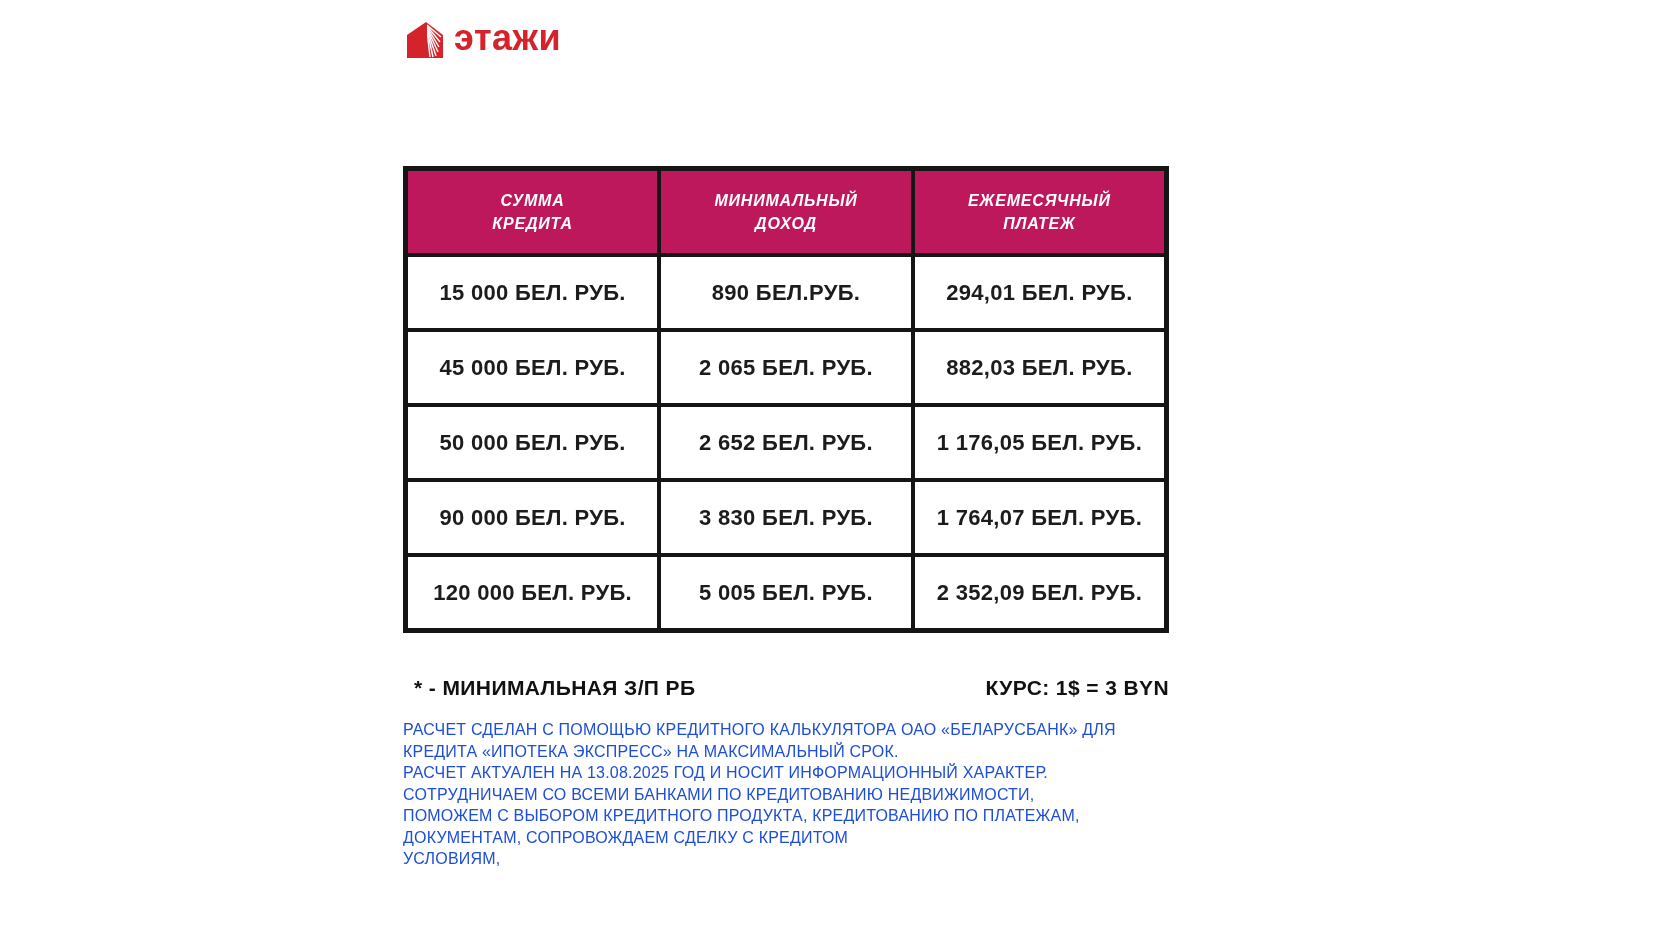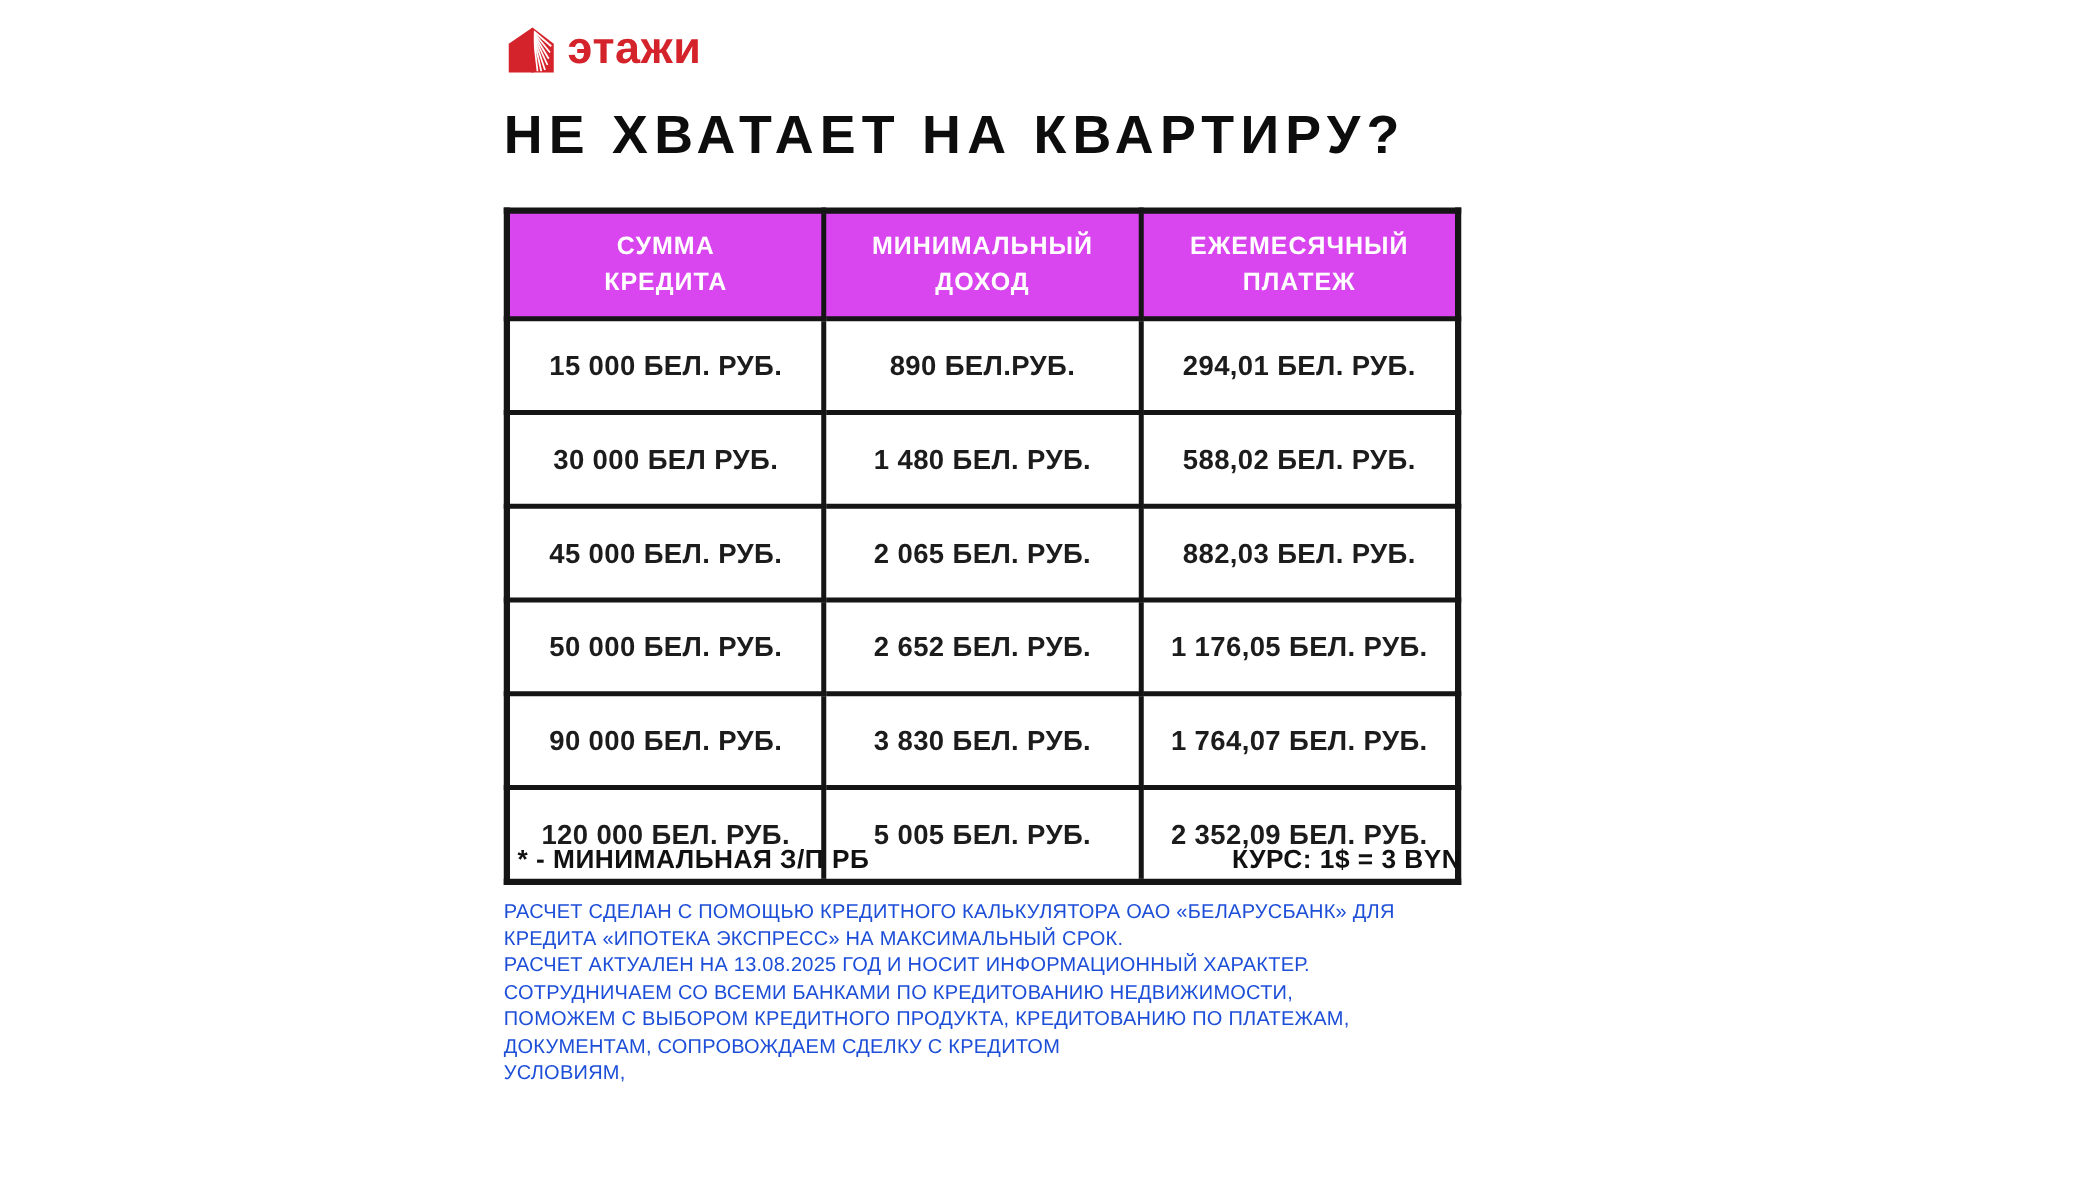--- a/index.html
+++ b/index.html
@@ -56,31 +56,32 @@
   table.credit-table {
     position: absolute;
     top: 166px;
     left: 0;
     width: 766px;
     border-collapse: collapse;
     border: 5px solid #151515;
     table-layout: fixed;
   }
   table.credit-table th {
-    background: #d946ef;
+    background: #be185d;
     color: #ffffff;
-    font-size: 20px;
+    font-size: 16px;
     font-weight: 700;
     letter-spacing: 0.8px;
     height: 80px;
     border: 4px solid #151515;
     text-align: center;
     vertical-align: middle;
     white-space: pre-line;
     line-height: 1.45;
+    font-style: italic;
   }
   table.credit-table td {
     background: #ffffff;
     color: #1c1c1c;
     font-size: 22px;
     font-weight: 700;
     letter-spacing: 0.3px;
     height: 69px;
     border: 4px solid #151515;
     text-align: center;
@@ -135,45 +136,39 @@
             <line x1="22" y1="9" x2="31" y2="36"></line>
             <line x1="22" y1="10" x2="28" y2="37"></line>
             <line x1="22" y1="11" x2="25" y2="37"></line>
           </g>
           <rect x="20" y="3" width="2" height="35" fill="#d5232b"></rect>
         </svg>
       </span>
       <span class="brand-name">этажи</span>
     </div>
 
-    <h1 class="title">НЕ ХВАТАЕТ НА КВАРТИРУ?</h1>
 
     <table class="credit-table">
       <thead>
         <tr>
           <th>СУММА
 КРЕДИТА</th>
           <th>МИНИМАЛЬНЫЙ
 ДОХОД</th>
           <th>ЕЖЕМЕСЯЧНЫЙ
 ПЛАТЕЖ</th>
         </tr>
       </thead>
       <tbody id="table-body">
           <tr>
             <td>15 000 БЕЛ. РУБ.</td>
             <td>890 БЕЛ.РУБ.</td>
             <td>294,01 БЕЛ. РУБ.</td>
           </tr>
           <tr>
-            <td>30 000 БЕЛ РУБ.</td>
-            <td>1 480 БЕЛ. РУБ.</td>
-            <td>588,02 БЕЛ. РУБ.</td>
-          </tr>
-          <tr>
             <td>45 000 БЕЛ. РУБ.</td>
             <td>2 065 БЕЛ. РУБ.</td>
             <td>882,03 БЕЛ. РУБ.</td>
           </tr>
           <tr>
             <td>50 000 БЕЛ. РУБ.</td>
             <td>2 652 БЕЛ. РУБ.</td>
             <td>1 176,05 БЕЛ. РУБ.</td>
           </tr>
           <tr>

